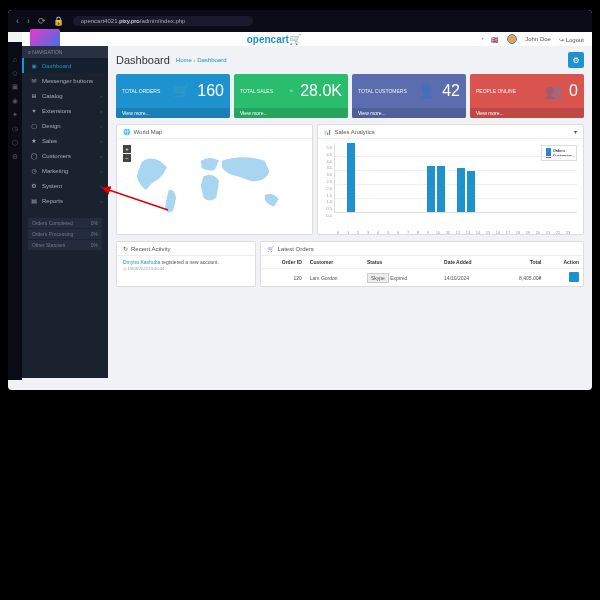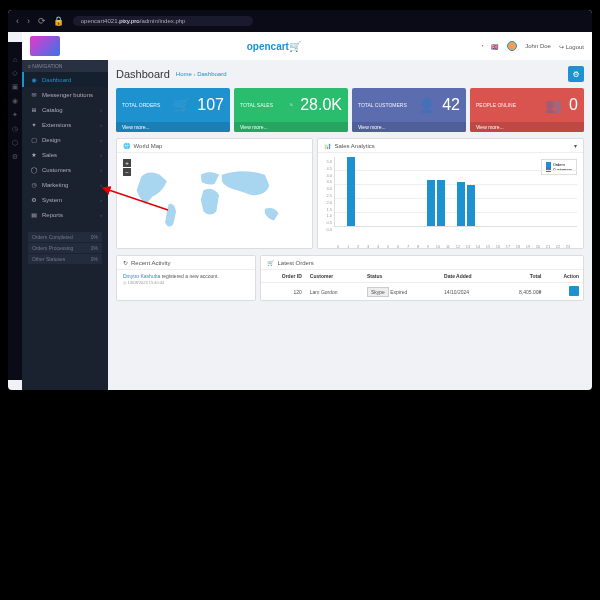--- a/index.html
+++ b/index.html
@@ -5,21 +5,21 @@
 *{margin:0;padding:0;box-sizing:border-box;font-family:Arial,sans-serif}
 body{background:#000;font-size:7px;width:600px;height:600px;overflow:hidden;position:relative}
 .outer{background:#000;padding:10px 8px}
 .frame{background:#f0f2f5;border-radius:4px;overflow:hidden;height:380px;position:relative}
 .browbar{background:#0b0b17;height:22px;display:flex;align-items:center;padding:0 8px;gap:8px}
 .navbtn{color:#888;font-size:9px}
 .urlbar{background:#1a1a2e;border-radius:10px;padding:2px 8px;color:#aaa;font-size:6px;flex:1;max-width:180px}
 .urlbar .hl{color:#fff}
 .sidetools{position:absolute;left:0;top:32px;bottom:10px;width:14px;background:#0b0b17;display:flex;flex-direction:column;align-items:center;gap:6px;padding-top:14px}
 .sidetools span{color:#555;font-size:7px}
-.topbar{background:#fff;height:28px;display:flex;align-items:center;padding:0 8px;margin-left:14px}
+.topbar{background:#fff;height:14px;display:flex;align-items:center;padding:0 8px;margin-left:14px}
 .logo-box{width:30px;height:20px;background:linear-gradient(135deg,#e838cb,#3875e8);border-radius:2px;margin-right:8px}
 .brand{color:#1e91cf;font-weight:bold;font-size:10px;margin:0 auto}
 .brand .cart{color:#888}
 .topright{display:flex;align-items:center;gap:8px;font-size:6px;color:#555}
 .avatar{width:10px;height:10px;border-radius:50%;background:#f0a050;border:1px solid #1e91cf}
 .body{display:flex;margin-left:14px;height:calc(100% - 48px)}
 .sidebar{width:86px;background:#1a2230;color:#aab;font-size:6px}
 .navhdr{background:#273142;padding:3px 6px;color:#889;font-size:5px}
 .navitem{padding:4px 6px;display:flex;align-items:center;gap:4px;border-left:2px solid transparent;cursor:pointer;position:relative}
 .navitem .ico{width:8px;text-align:center;font-size:6px}
@@ -190,21 +190,21 @@
   </div>
 
   <div class="tiles">
     <div class="tile t-blue">
       <div class="tile-top">
                 <div>
                   <div class="tile-lbl">TOTAL ORDERS</div>
                 </div>
                 <div style="display:flex;align-items:center;gap:6px">
                   <span class="tile-ico">🛒</span>
-                  <span class="tile-val">107</span>
+                  <span class="tile-val">160</span>
                 </div>
               </div>
       <div class="tile-bot">View more...</div>
     </div>
     <div class="tile t-green">
       <div class="tile-top">
                 <div>
                   <div class="tile-lbl">TOTAL SALES</div>
                 </div>
                 <div style="display:flex;align-items:center;gap:6px">

